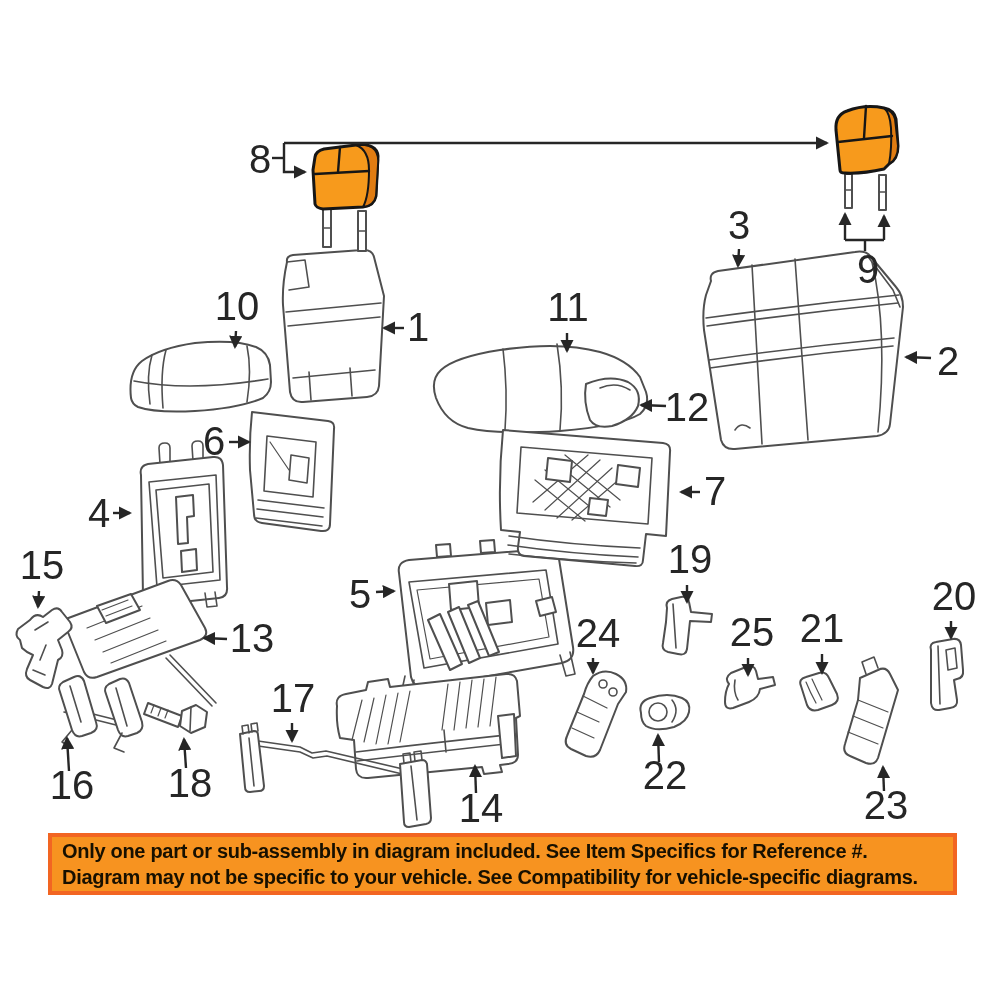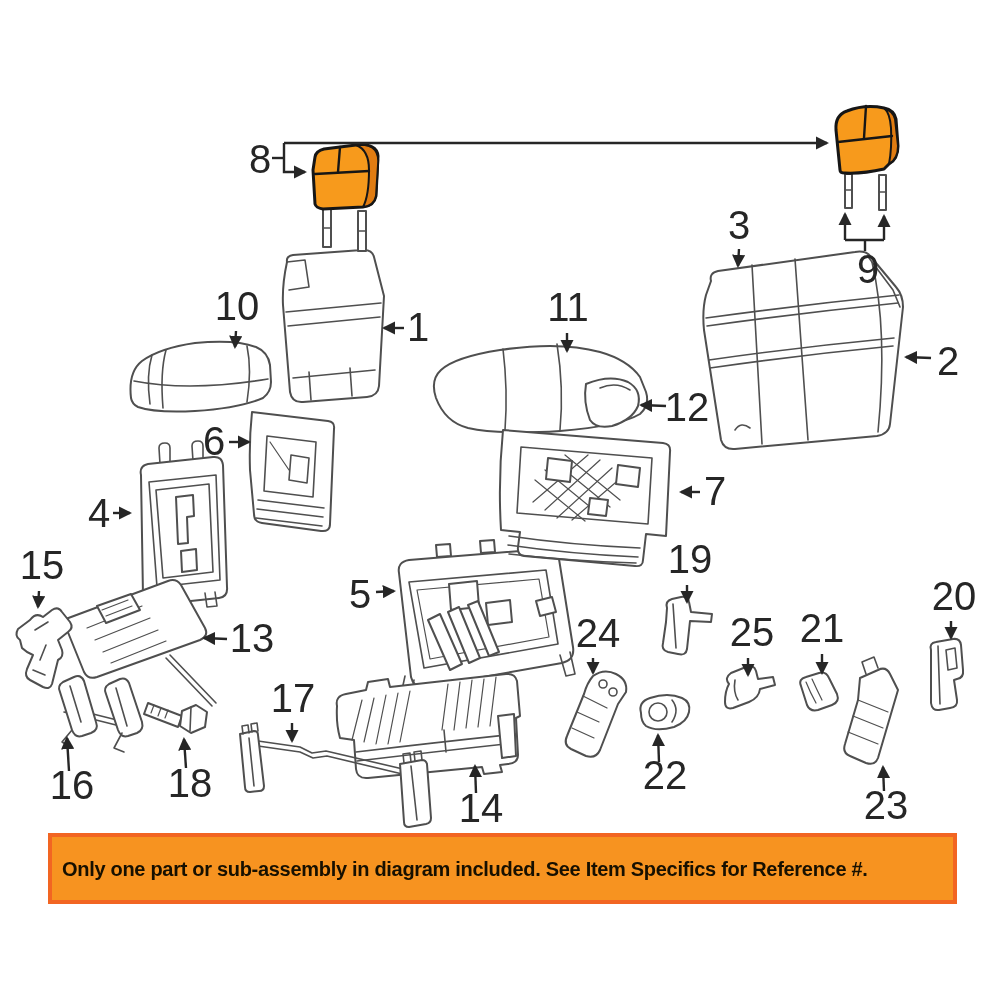--- a/index.html
+++ b/index.html
@@ -6,21 +6,21 @@
   .stage{position:relative;width:1000px;height:1000px;background:#fff;overflow:hidden;
          font-family:"Liberation Sans",sans-serif;}
   svg.diagram{position:absolute;left:0;top:0;}
   .part{fill:#ffffff;stroke:var(--line-gray);stroke-width:2;stroke-linejoin:round;stroke-linecap:round;}
   .detail{fill:none;stroke:var(--line-gray);stroke-width:1.6;stroke-linejoin:round;stroke-linecap:round;}
   .thin{stroke-width:1.2;}
   .hl{fill:var(--highlight-orange);stroke:#161616;stroke-width:3;stroke-linejoin:round;}
   .hl-dark{fill:var(--highlight-orange-dark);stroke:#161616;stroke-width:2;stroke-linejoin:round;}
   .leader{fill:none;stroke:var(--label-color);stroke-width:2.4;}
   .num{fill:var(--label-color);font-size:40px;font-family:"Liberation Sans",sans-serif;text-anchor:middle;}
-  .banner{position:absolute;left:48px;top:833px;width:909px;height:71px;box-sizing:border-box;
+  .banner{position:absolute;left:48px;top:833px;width:909px;height:62px;box-sizing:border-box;
           background:var(--banner-bg);border:4px solid var(--banner-border);
           display:flex;flex-direction:column;justify-content:center;padding:16px 10px;}
   .banner-line{font-weight:bold;font-size:20px;line-height:26px;letter-spacing:-0.3px;
                color:var(--banner-text);white-space:nowrap;}
 </style>
 </head>
 <body>
 
 <div class="stage">
 
@@ -320,15 +320,16 @@
       <text class="num" x="598" y="647">24</text>
     </g>
     <g>
       <path class="leader" d="M748,658 L748,675" marker-end="url(#arr)"></path>
       <text class="num" x="752" y="646">25</text>
     </g>
   </svg>
 
   <div class="banner">
     <div class="banner-line">Only one part or sub-assembly in diagram included. See Item Specifics for Reference #.</div>
+    <div class="banner-line">Diagram may not be specific to your vehicle. See Compatibility for vehicle-specific diagrams.</div>
   </div>
 
 </div>
 
 </body></html>

